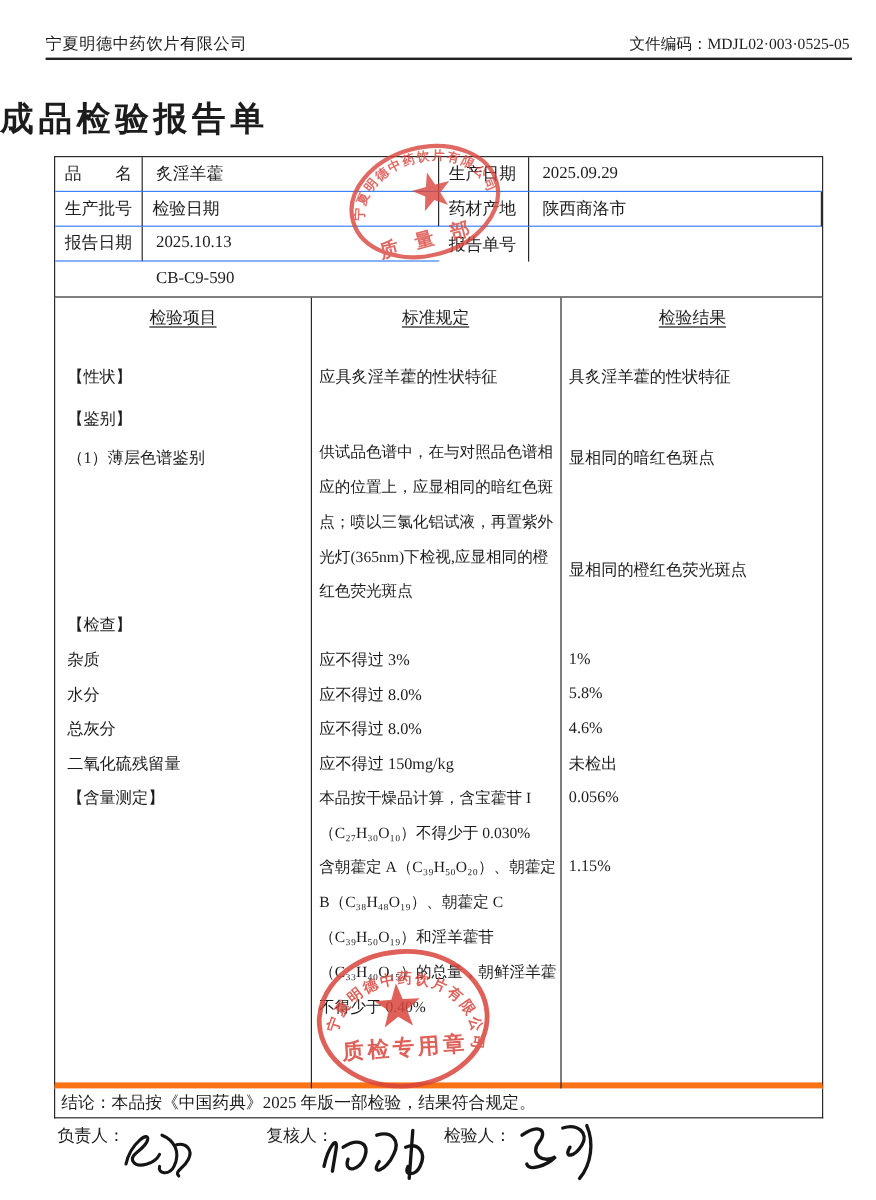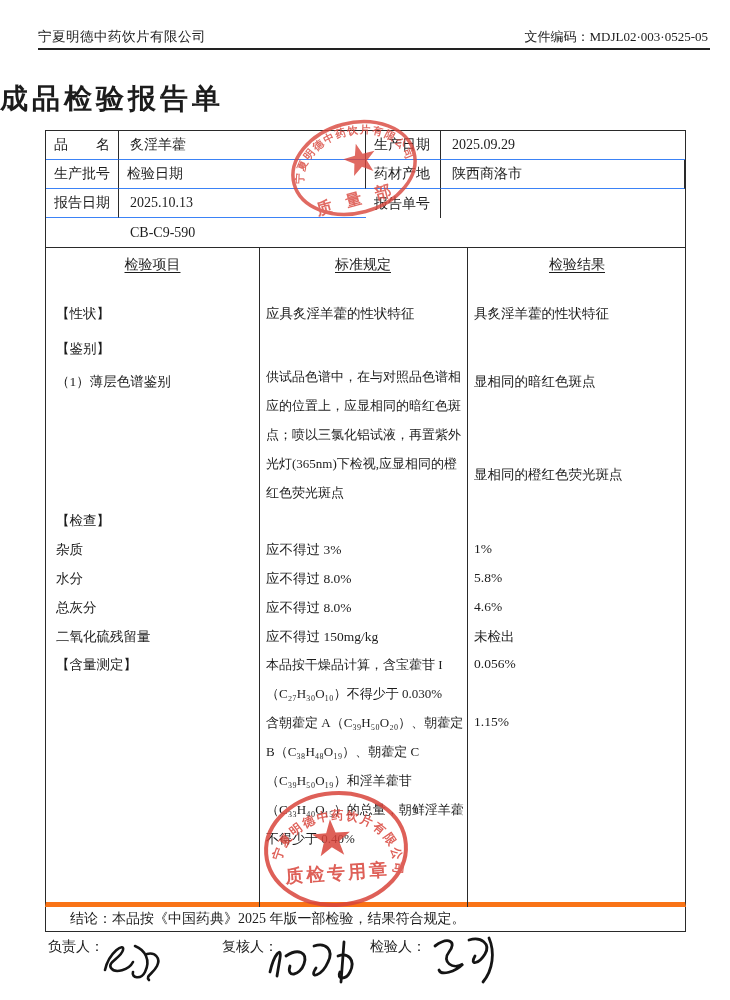--- a/index.html
+++ b/index.html
@@ -29,21 +29,21 @@
   .main-table{left:45px;top:248px;width:641px;height:659px;border-left:1px solid #2a2a2a;
     border-right:1px solid #2a2a2a;border-bottom:5px solid #f97316;font-size:13.5px;box-sizing:border-box;}
   .vline{top:0;width:1px;height:659px;background:#2a2a2a;}
   .col-head{top:8px;text-align:center;font-size:14px;}
   .col-head span{text-decoration:underline;text-underline-offset:3px;}
   .para{line-height:29px;font-size:13px;}
   .cellline{white-space:nowrap;}
   
   .conclusion-row{left:45px;top:907px;width:641px;height:25px;border-left:1px solid #2a2a2a;
     border-right:1px solid #2a2a2a;border-bottom:1px solid #2a2a2a;box-sizing:border-box;
-    display:flex;align-items:center;padding-left:24px;font-size:14px;}
+    display:flex;align-items:center;padding-left:5px;font-size:14px;}
   .sig-label{top:938px;font-size:14px;}
   .stamp{pointer-events:none;}
 </style>
 </head>
 <body>
 
 <div class="abs hdr-company">宁夏明德中药饮片有限公司</div>
 <div class="abs hdr-code">
   <span>文件编码：</span><span>MDJL02·003·0525-05</span>
 </div>

